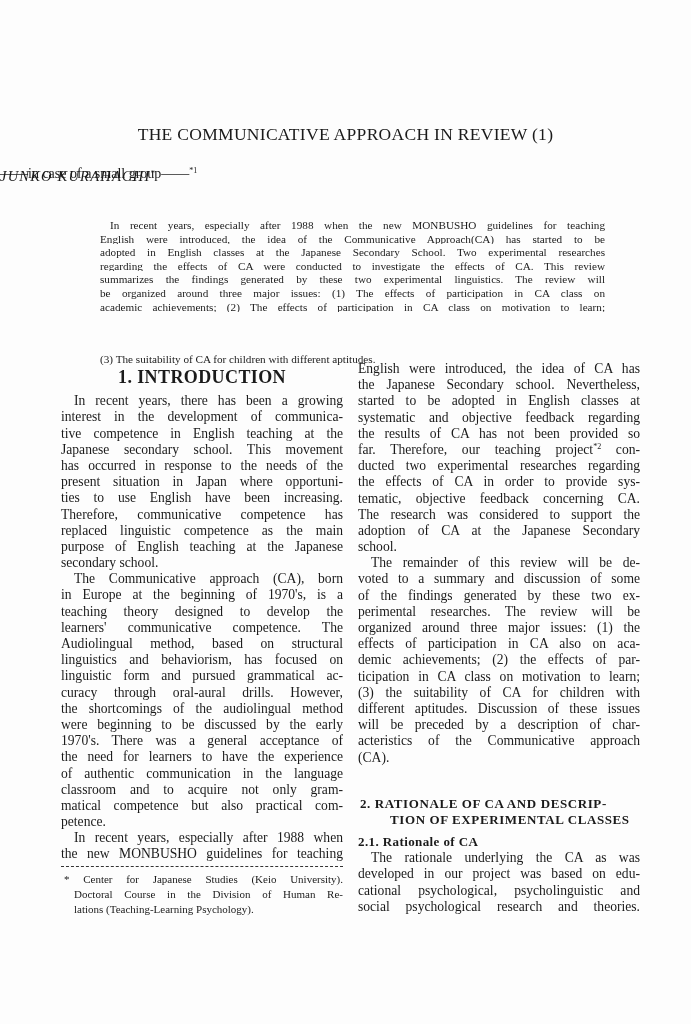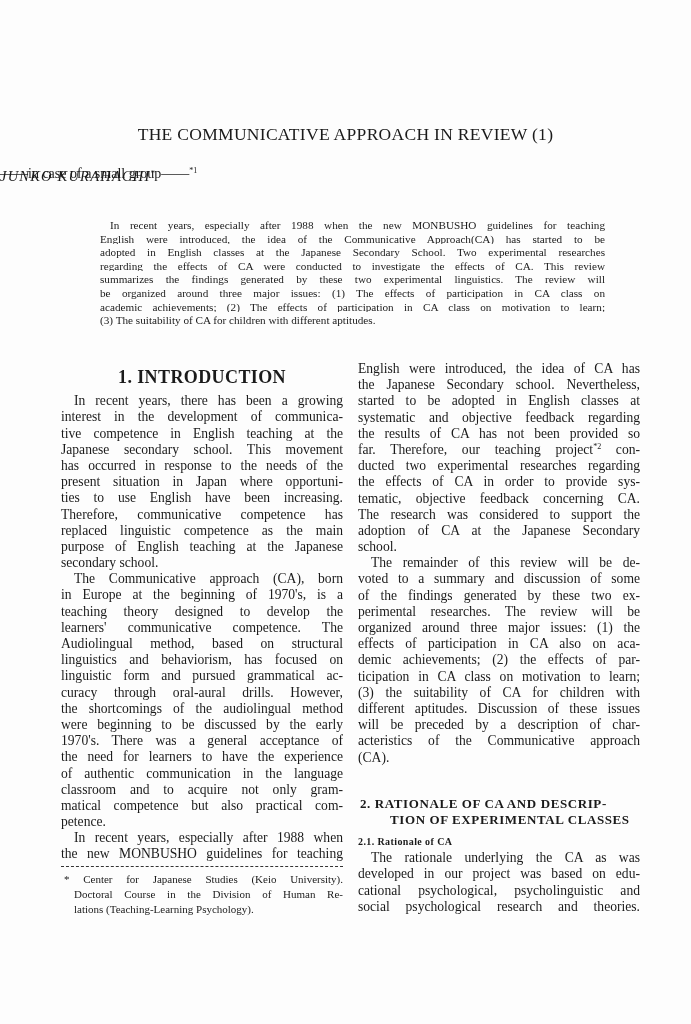--- a/index.html
+++ b/index.html
@@ -21,41 +21,41 @@
     position: absolute; top: 168px; left: 0; width: 691px; text-align: left;
     font-size: 14.5px; font-style: italic; letter-spacing: 1.2px;
   }
   .author sup { font-size: 8px; vertical-align: 5px; letter-spacing: 0; }
   .abstract {
     position: absolute; top: 217px; left: 100px; width: 505px;
     font-size: 11.2px; line-height: 13.6px;
   }
   .abstract .ln { display: block; text-align: justify; text-align-last: justify; white-space: nowrap; height: 13.6px; }
   .abstract .ln.first { text-indent: 10px; }
-  .abstract .ln.last { text-align-last: left; }
+  .abstract .ln.last { text-align-last: left; margin-top: 39px; }
 
   .col { position: absolute; width: 282px; font-size: 13.6px; }
   .col.left { left: 61px; top: 369px; }
   .col.right { left: 358px; top: 361px; }
   .ln {
     display: block; height: 16.2px; line-height: 16.2px; white-space: nowrap;
     text-align: justify; text-align-last: justify; overflow: hidden;
   }
   .ln.ind { text-indent: 13px; }
   .ln.end { text-align-last: left; }
   .heading {
     display: block; text-align: center; font-weight: bold; font-size: 18px;
     letter-spacing: 0.4px; height: 16.2px; line-height: 16.2px;
   }
   .heading2 {
     display: block; font-weight: bold; font-size: 13px; letter-spacing: 0.6px;
     height: 16.2px; line-height: 16.2px; white-space: nowrap;
   }
   .subhead {
-    display: block; font-weight: bold; font-size: 10px; letter-spacing: 0.4px;
+    display: block; font-weight: bold; font-size: 13px; letter-spacing: 0.4px;
     height: 16.2px; line-height: 16.2px;
   }
   .gap { display: block; height: 16px; }
   sup.fn { font-size: 8px; vertical-align: 5px; line-height: 0; }
 
   .footnote-rule {
     position: absolute; left: 61px; top: 866px; width: 282px; height: 0;
     border-top: 1px dashed #333;
   }
   .footnote {

